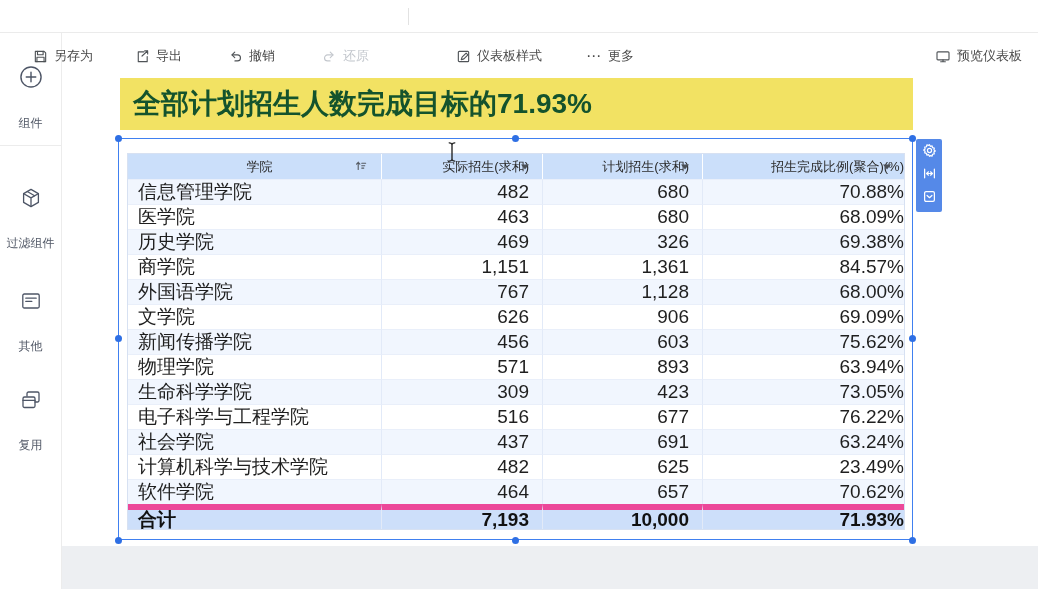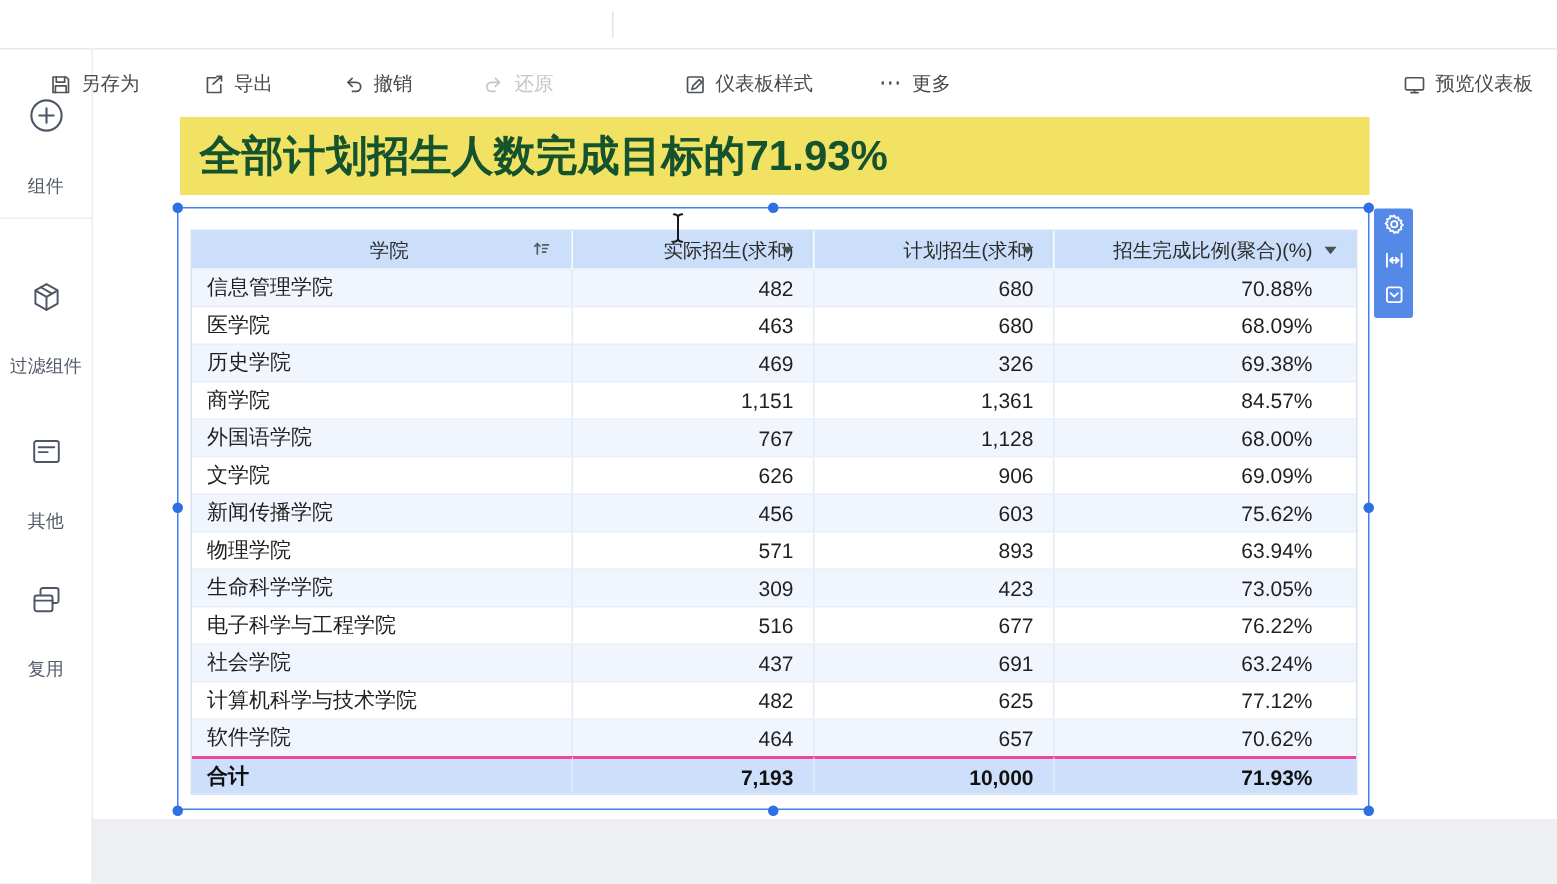--- a/index.html
+++ b/index.html
@@ -46,29 +46,29 @@
   .thead{display:flex;height:25px;background:#cbdffa;}
   .hcell{position:relative;display:flex;align-items:center;justify-content:center;
     font-size:13px;color:#2b2b2b;border-right:1px solid #fdfeff;height:25px;cursor:pointer;}
   .hcell:last-child{border-right:none;}
   .hicon{position:absolute;right:13px;top:50%;transform:translateY(-50%);}
   .caret{width:0;height:0;border-left:4px solid transparent;border-right:4px solid transparent;
     border-top:5px solid #4a4f55;}
   .trow{display:flex;height:25px;}
   .trow.alt{background:#f1f6fe;}
   .trow.plain{background:#ffffff;}
-  .tcell{display:flex;align-items:center;font-size:14px;color:#1f1f1f;height:25px;
+  .tcell{display:flex;align-items:center;font-size:19px;color:#1f1f1f;height:25px;
     border-right:1px solid #e2eaf8;border-top:1px solid #e9effa;}
   .tcell:last-child{border-right:none;}
   .c0{width:254px;padding-left:10px;}
   .c1{width:161px;justify-content:flex-end;padding-right:13px;}
   .c2{width:160px;justify-content:flex-end;padding-right:13px;}
-  .c3{width:201px;justify-content:flex-end;padding-right:29px;}
+  .c3{width:201px;justify-content:flex-end;padding-right:0;}
   .trow.total{background:#cddffa;font-weight:bold;}
-  .trow.total .tcell{border-top:2px solid #ec4899;color:#111;}
+  .trow.total .tcell{border-top:6px solid #ec4899;color:#111;}
 
   
   .wtb{position:absolute;left:916px;top:139px;width:26px;height:73px;background:#5589e8;
     border-radius:2px;display:flex;flex-direction:column;align-items:center;
     justify-content:space-evenly;z-index:25;}
   .wtb .btn{width:20px;height:20px;display:flex;align-items:center;justify-content:center;cursor:pointer;}
   .wt-stroke{stroke:#fff;fill:none;stroke-width:1.3;stroke-linecap:round;stroke-linejoin:round;}
 
   
   .cursor{position:absolute;left:446px;top:141px;z-index:40;pointer-events:none;}
@@ -270,21 +270,21 @@
       <div class="trow alt">
         <div class="tcell c0">社会学院</div>
         <div class="tcell c1">437</div>
         <div class="tcell c2">691</div>
         <div class="tcell c3">63.24%</div>
       </div>
       <div class="trow plain">
         <div class="tcell c0">计算机科学与技术学院</div>
         <div class="tcell c1">482</div>
         <div class="tcell c2">625</div>
-        <div class="tcell c3">77.12%</div>
+        <div class="tcell c3">23.49%</div>
       </div>
       <div class="trow alt">
         <div class="tcell c0">软件学院</div>
         <div class="tcell c1">464</div>
         <div class="tcell c2">657</div>
         <div class="tcell c3">70.62%</div>
       </div>
     </div>
 
   <div class="trow total">

